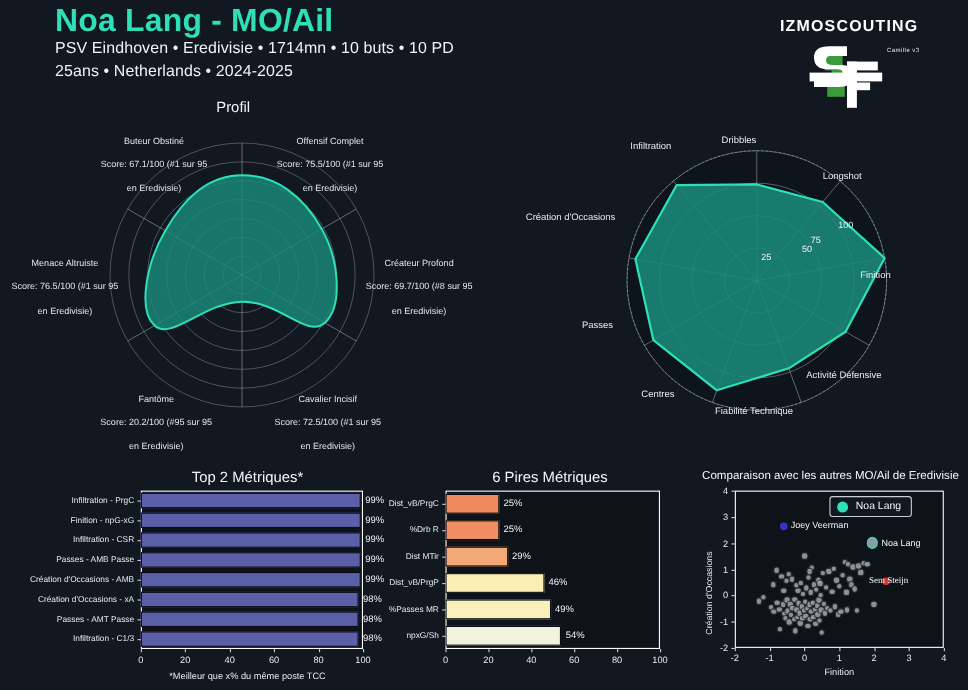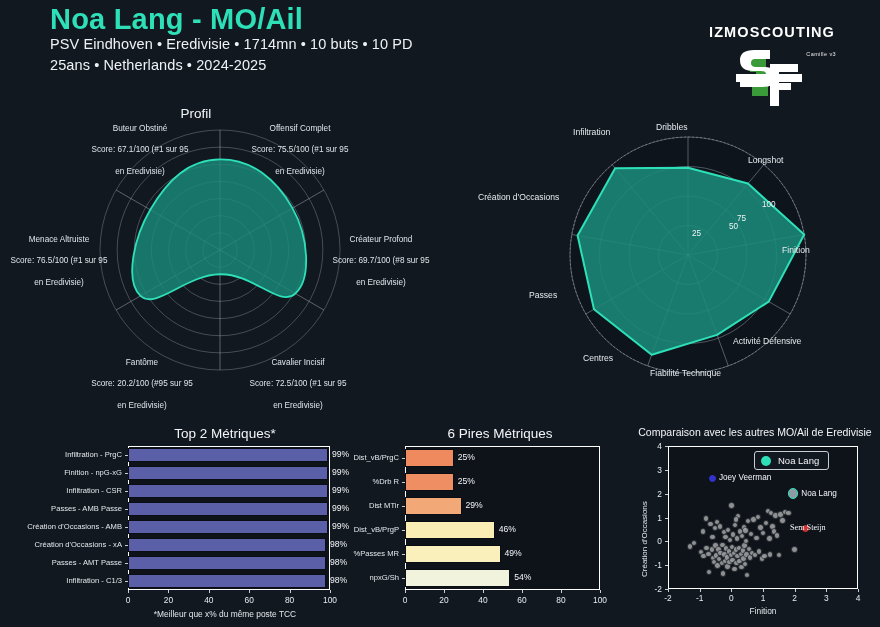--- a/index.html
+++ b/index.html
@@ -12,21 +12,21 @@
   #root { position: relative; width: 880px; height: 627px; background: #121820; }
 
   
   .header { position: absolute; left: 50px; top: 4px; width: 600px; }
   .player-name {
     font-size: 29px; font-weight: bold; color: #2ee0b8;
     letter-spacing: .2px; line-height: 1.05;
   }
   .meta-line { font-size: 14.5px; color: #eef2f5; line-height: 1.45; letter-spacing: .1px; }
 
-  .logo-wrap { position: absolute; right: 8px; top: 24px; width: 200px; height: 84px; }
+  .logo-wrap { position: absolute; right: 8px; top: 16px; width: 200px; height: 84px; }
   .logo-title {
     text-align: center; font-size: 14.5px; font-weight: bold; color: #ffffff;
     letter-spacing: 1.1px;
   }
   .logo-sub { position:absolute; right: 36px; top: 27px; font-size: 5.5px; color:#e8e8e8; letter-spacing:.4px;}
   .logo-mark { position: absolute; left: 50%; top: 22px; transform: translateX(-50%); }
 
   
   .panel-title { position: absolute; font-size: 13.5px; color: #f2f5f8; text-align: center; }
 
@@ -78,21 +78,21 @@
       <rect x="26" y="36" width="16" height="14" fill="#3a9a3a"></rect>
       <path d="M14 14 Q14 4 28 4 L44 4 L44 13 L29 13 Q25 13 25 17 Q25 21 30 21 L39 21 Q50 21 50 31
                Q50 41 36 41 L14 41 L14 32 L35 32 Q40 32 40 28 Q40 25 35 25 L27 25 Q14 25 14 14 Z" fill="#ffffff"></path>
       <rect x="10" y="28" width="66" height="8" fill="#ffffff"></rect>
       <rect x="44" y="18" width="9" height="42" fill="#ffffff"></rect>
       <rect x="44" y="18" width="28" height="8" fill="#ffffff"></rect>
       <rect x="44" y="37" width="21" height="7" fill="#ffffff"></rect>
     </svg>
   </div>
 
-  <div class="panel-title" style="left:136px; top:90px; width:120px;margin-top:16px;">Profil</div>
+  <div class="panel-title" style="left:152px; top:90px; width:120px;">Profil</div>
 
   <svg id="profil-radar" width="440" height="300" style="position:absolute; left:0px; top:100px;">
       <circle cx="220" cy="150" r="17.142857142857142" fill="none" stroke="#9aa4ae" stroke-width="0.7" opacity="0.55"></circle>
       <circle cx="220" cy="150" r="34.285714285714285" fill="none" stroke="#9aa4ae" stroke-width="0.7" opacity="0.55"></circle>
       <circle cx="220" cy="150" r="51.42857142857143" fill="none" stroke="#9aa4ae" stroke-width="0.7" opacity="0.55"></circle>
       <circle cx="220" cy="150" r="68.57142857142857" fill="none" stroke="#9aa4ae" stroke-width="0.7" opacity="0.55"></circle>
       <circle cx="220" cy="150" r="85.71428571428571" fill="none" stroke="#9aa4ae" stroke-width="0.7" opacity="0.55"></circle>
       <circle cx="220" cy="150" r="102.85714285714286" fill="none" stroke="#9aa4ae" stroke-width="0.7" opacity="0.55"></circle>
       <circle cx="220" cy="150" r="120" fill="none" stroke="#9aa4ae" stroke-width="0.7" opacity="0.55"></circle>
       <line x1="220" y1="150" x2="220" y2="30" stroke="#c3cad1" stroke-width="0.7" opacity="0.6"></line>

